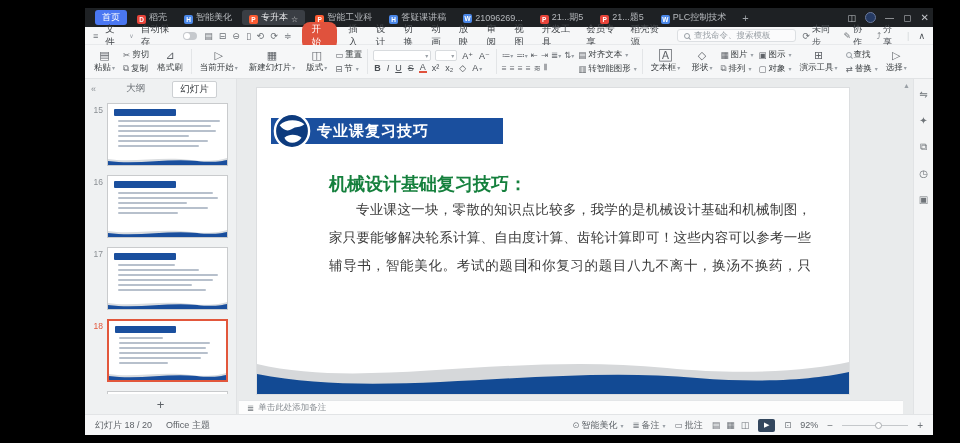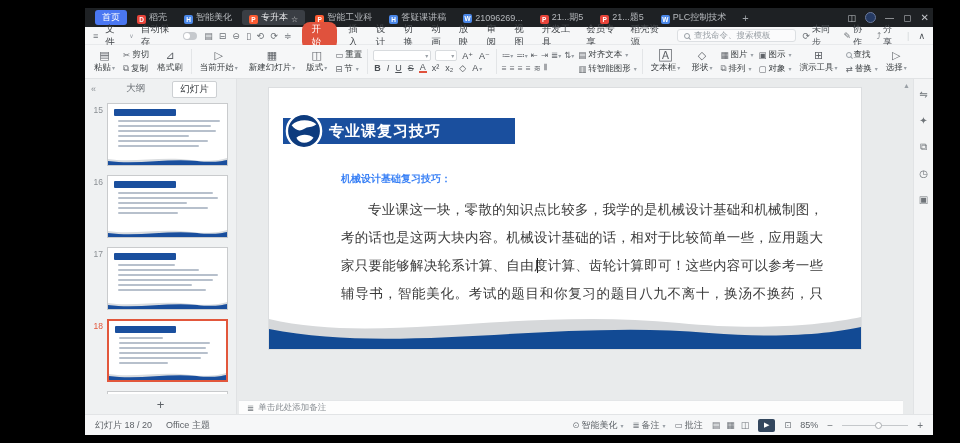--- a/index.html
+++ b/index.html
@@ -75,25 +75,25 @@
   .tban { height:7px; width:52%; background:#1a4f9e; margin:5px 0 4px 6px; border-radius:1px; }
   .tline { height:2px; background:#b7c0cc; margin:3px 8px 0 10px; border-radius:1px; }
   .twavewrap { position:absolute; left:0; right:0; bottom:0; height:10px; }
   .twavewrap svg { width:100%; height:100%; display:block; }
   .lp-foot { height:20px; display:flex; align-items:center; justify-content:center; flex:0 0 auto; }
   .addslide { color:#5d6267; font-size:13px; line-height:13px; }
 
   
   .main { flex:1 1 auto; background:#e9ebec; position:relative; min-width:0; }
   .scrolltop { position:absolute; right:3px; top:3px; color:#9aa0a6; font-size:7px; }
-  .slide { position:absolute; left:32px; top:9px; width:592px; height:261px; background:#fff; box-shadow:0 0 0 1px #dcdee0; overflow:hidden; }
+  .slide { position:absolute; left:20px; top:9px; width:592px; height:306px; background:#fff; box-shadow:0 0 0 1px #dcdee0; overflow:hidden; }
   .banner { position:absolute; left:14px; top:30px; width:232px; height:26px; background:#1a4f9e; display:flex; align-items:center; }
   .globe { width:38px; height:38px; margin-left:2px; flex:0 0 auto; }
   .banner-title { color:#fff; font-weight:bold; font-size:15px; margin-left:6px; letter-spacing:1px; white-space:nowrap; }
-  .heading { position:absolute; left:72px; top:84px; font-size:10px; font-weight:bold; color:#3b82f6; font-family:"Liberation Serif","DejaVu Serif",serif; }
+  .heading { position:absolute; left:72px; top:84px; font-size:18px; font-weight:bold; color:#15803d; font-family:"Liberation Serif","DejaVu Serif",serif; }
   .para { position:absolute; left:72px; top:108px; width:482px; font-family:"Liberation Serif","DejaVu Serif",serif; font-size:13.5px; color:#3a3a3a; }
   .pline { line-height:28px; text-align:justify; text-align-last:justify; white-space:nowrap; }
   .pline.first { text-indent:2em; }
   .pline.last { text-align-last:left; }
   .cursor { position:absolute; left:268px; top:170px; width:1px; height:15px; background:#222; }
   .waves { position:absolute; left:0; right:0; bottom:0; height:50px; }
   .waves svg { width:100%; height:100%; display:block; }
   .notesbar { position:absolute; left:2px; right:10px; bottom:0; height:14px; background:#fdfdfd; border-top:1px solid #e4e6e8; display:flex; align-items:center; gap:4px; padding:0 8px; font-size:8.5px; color:#8a8f94; }
 
   
@@ -471,21 +471,20 @@
             <svg class="globe" viewBox="0 0 40 40">
               <circle cx="20" cy="20" r="18" fill="#0d3b7e" stroke="#ffffff" stroke-width="2.5"></circle>
               <path d="M7 14 C13 7 27 7 33 13 C28 17 24 15 20 18 C15 21 11 19 7 14 Z" fill="#ffffff"></path>
               <path d="M12 27 C18 22 26 24 30 27 C25 34 15 34 12 27 Z" fill="#ffffff"></path>
             </svg>
             <span class="banner-title">专业课复习技巧</span>
           </div>
           <div class="heading">机械设计基础复习技巧：</div>
           <div class="para">
               <div class="pline first">专业课这一块，零散的知识点比较多，我学的是机械设计基础和机械制图，</div>
-              <div class="pline">考的话也是这两大块内容。机械设计基础的话，相对于比较简单一些，应用题大</div>
               <div class="pline">家只要能够解决轮系计算、自由度计算、齿轮计算即可！这些内容可以参考一些</div>
               <div class="pline">辅导书，智能美化。考试的题目和你复习的题目八九不离十，换汤不换药，只</div>
             </div>
           <div class="cursor"></div>
           <div class="waves">
             <svg viewBox="0 0 592 50" preserveAspectRatio="none">
               <path d="M0,20 C110,46 250,8 410,24 C490,32 555,26 592,18 L592,50 L0,50 Z" fill="#d6d8da"></path>
               <path d="M0,30 C130,56 290,20 440,34 C515,40 565,34 592,28 L592,50 L0,50 Z" fill="#124a94"></path>
             </svg>
           </div>
@@ -523,21 +522,21 @@
             <span class="sb-ic">▭</span>
             <span>批注</span>
           </span>
         <span class="viewics">
           <span>▤</span>
           <span>▦</span>
           <span>◫</span>
         </span>
         <span class="playbtn">▶</span>
         <span class="sb-ic">⊡</span>
-        <span>85%</span>
+        <span>92%</span>
         <span class="zbtn">−</span>
         <span class="zoomslider">
             <span class="knob"></span>
           </span>
         <span class="zbtn">+</span>
       </span>
     </div>
   </div>
 </div>
 

